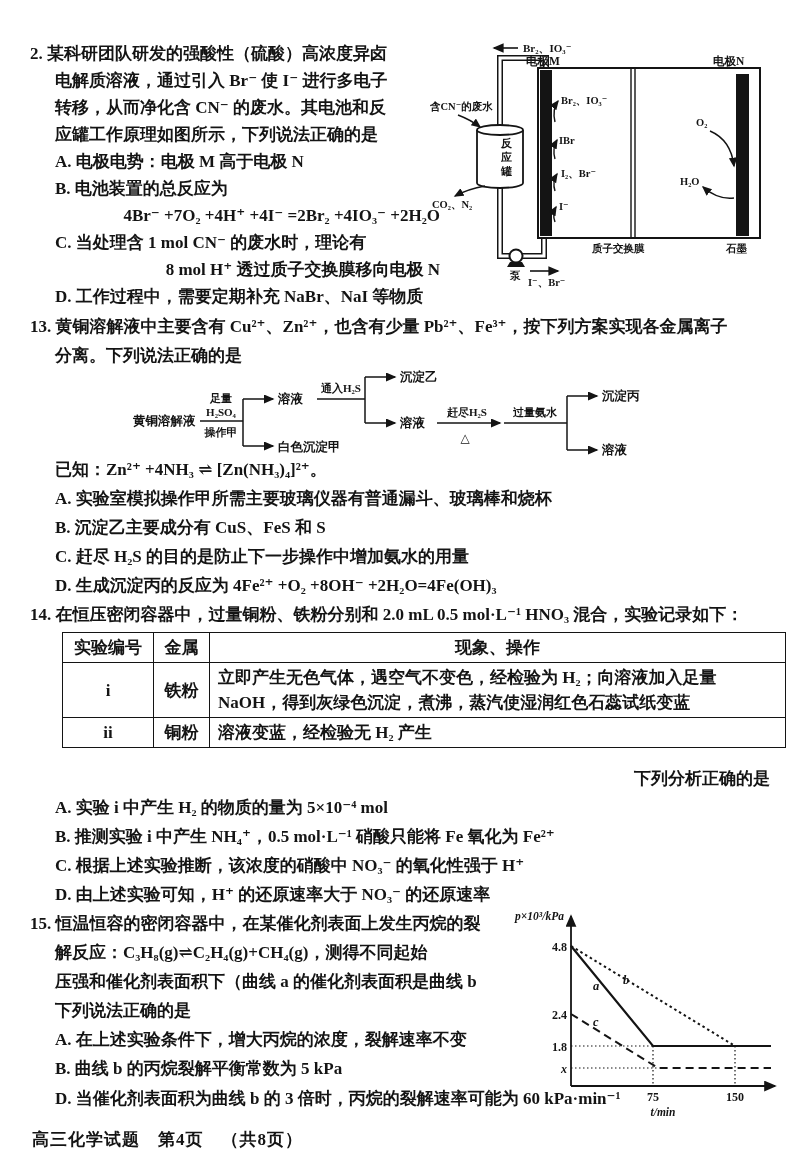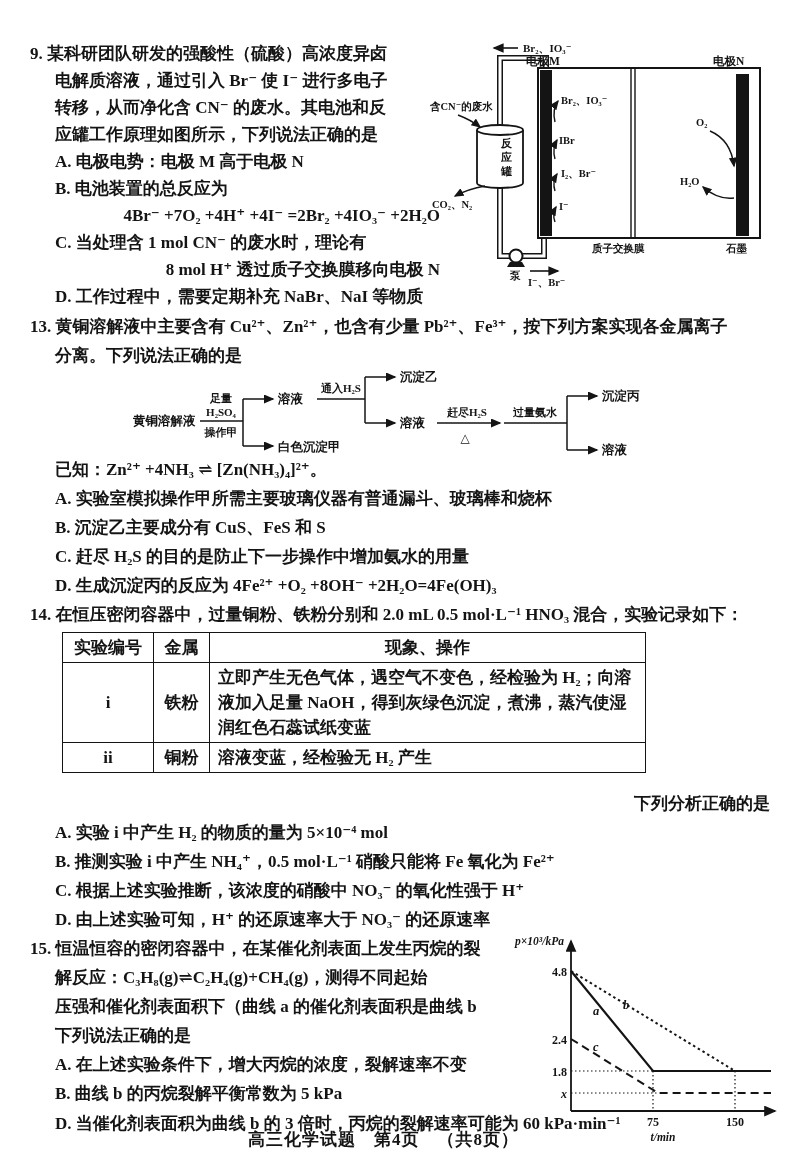--- a/index.html
+++ b/index.html
@@ -15,52 +15,52 @@
   .ln { white-space:nowrap; line-height:29px; }
   .q12 .ln { line-height:27px; }
   .ind1 { padding-left:25px; }
   .ind2 { padding-left:45px;text-align:right; }
   .q12 { height:272px; }
   .q12 .txt { width:410px; }
   .q12 .fig { position:absolute; left:400px; top:-2px; }
   .q13 { margin-top:0; }
   .flow-spacer { height:85px; }
   .q13 .fig { position:absolute; left:85px; top:54px; }
-  .q14 .tbl-wrap { margin:3px 0 0 32px; width:584px; }
+  .q14 .tbl-wrap { margin:3px 0 0 32px; width:724px; }
   table.exp { border-collapse:collapse; width:100%; table-layout:fixed; }
   table.exp th, table.exp td {
     border:1.6px solid #141414; padding:2px 8px; font-weight:600;
     font-size:17px; line-height:25px; text-align:center; vertical-align:middle;
   }
   table.exp col.c1 { width:91px; } table.exp col.c2 { width:56px; }
   table.exp td.obs { text-align:left; }
   .q14 .prompt { margin-top:16px;text-align:right; }
   .q15 { margin-top:0; }
   .q15 .fig { position:absolute; left:483px; top:-5px; }
   .q15 .narrow { max-width:505px; }
   .footer {
-    position:absolute; left:0; top:1128px; width:767px; text-align:center;
-    font-size:17px; letter-spacing:1px;
+    position:absolute; left:0; top:1128px; width:767px; text-align:left;
+    font-size:17px; letter-spacing:1px;padding-left:32px;
   }
   .fig text {
     font-family:"Liberation Serif","DejaVu Serif",serif;
     fill:#141414; font-weight:600;
   }
   .fig .it { font-style:italic; }
   .fig line, .fig path, .fig rect, .fig ellipse, .fig polyline { vector-effect:none; }
 </style>
 </head>
 <body>
 
 <div class="page">
   <div class="content">
 
     <div class="q q12">
       <div class="txt">
-        <div class="ln">9. 某科研团队研发的强酸性（硫酸）高浓度异卤</div>
+        <div class="ln">2. 某科研团队研发的强酸性（硫酸）高浓度异卤</div>
         <div class="ln ind1">电解质溶液，通过引入 Br⁻ 使 I⁻ 进行多电子</div>
         <div class="ln ind1">转移，从而净化含 CN⁻ 的废水。其电池和反</div>
         <div class="ln ind1">应罐工作原理如图所示，下列说法正确的是</div>
         <div class="ln ind1">A. 电极电势：电极 M 高于电极 N</div>
         <div class="ln ind1">B. 电池装置的总反应为</div>
         <div class="ln ind2">4Br⁻ +7O₂ +4H⁺ +4I⁻ =2Br₂ +4IO₃⁻ +2H₂O</div>
         <div class="ln ind1">C. 当处理含 1 mol CN⁻ 的废水时，理论有</div>
         <div class="ln ind2">8 mol H⁺ 透过质子交换膜移向电极 N</div>
         <div class="ln ind1">D. 工作过程中，需要定期补充 NaBr、NaI 等物质</div>
       </div>

